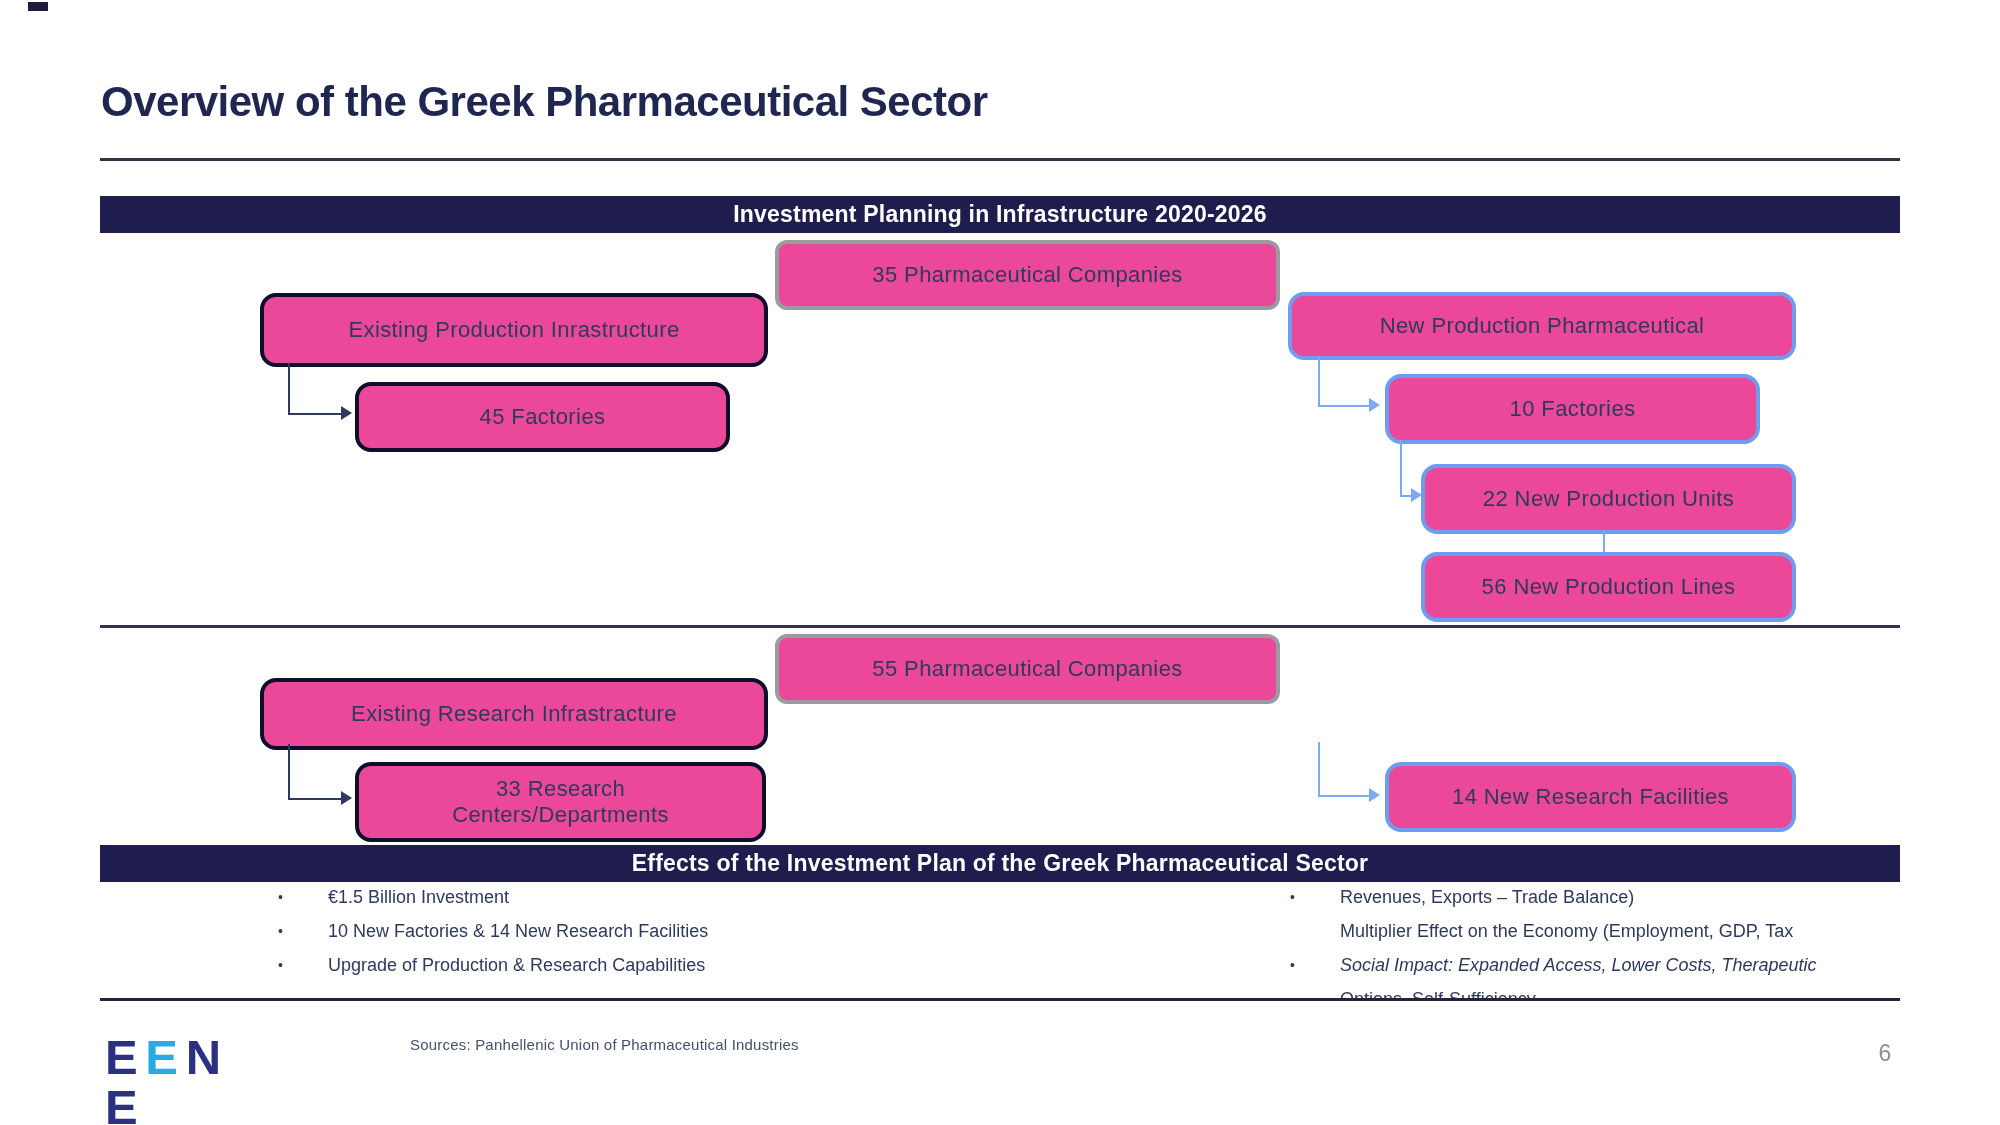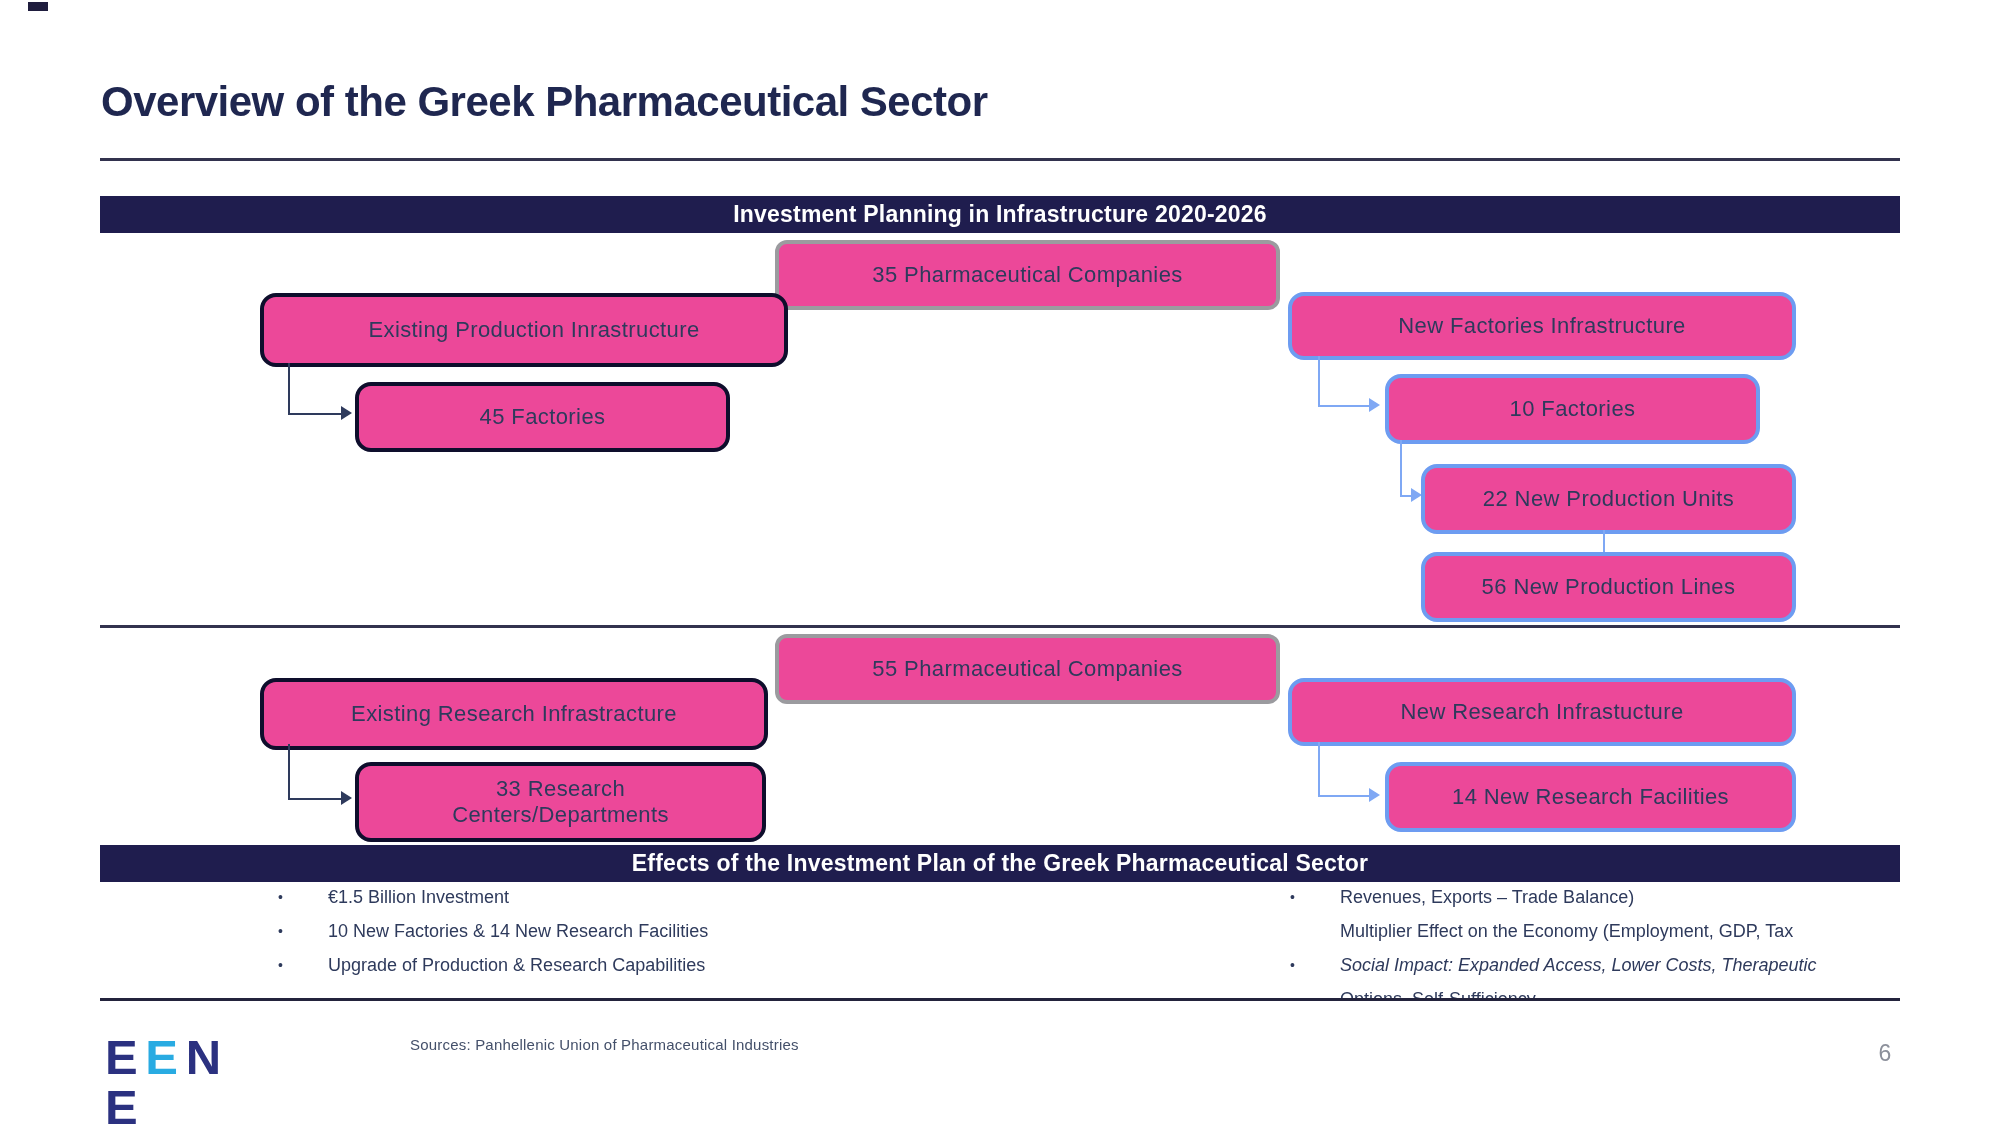--- a/index.html
+++ b/index.html
@@ -67,28 +67,28 @@
 
   <div class="abs artifact"></div>
 
   <div class="abs title">Overview of the Greek Pharmaceutical Sector</div>
   <div class="abs rule"></div>
 
   <div class="abs banner banner1">Investment Planning in Infrastructure 2020-2026</div>
 
   <div class="abs box gray" style="left:775px;top:240px;width:497px;height:62px;">35 Pharmaceutical Companies</div>
 
-  <div class="abs box dark" style="left:260px;top:293px;width:500px;height:66px;padding-left:20px;">Existing Production Inrastructure</div>
+  <div class="abs box dark" style="left:260px;top:293px;width:500px;height:66px;">Existing Production Inrastructure</div>
 
   <div class="abs connector darkc" style="left:288px;top:363px;width:54px;height:50px;"></div>
   <div class="abs arrow darkc" style="left:341px;top:406px;"></div>
 
   <div class="abs box dark" style="left:355px;top:382px;width:367px;height:62px;">45 Factories</div>
 
-  <div class="abs box blue" style="left:1288px;top:292px;width:500px;height:60px;">New Factories Infrastructure</div>
+  <div class="abs box blue" style="left:1288px;top:292px;width:500px;height:60px;">New Production Pharmaceutical</div>
 
   <div class="abs connector bluec" style="left:1318px;top:356px;width:52px;height:49px;"></div>
   <div class="abs arrow bluec" style="left:1369px;top:398px;"></div>
 
   <div class="abs box blue" style="left:1385px;top:374px;width:367px;height:62px;">10 Factories</div>
 
   <div class="abs connector bluec" style="left:1400px;top:440px;width:12px;height:55px;"></div>
   <div class="abs arrow bluec" style="left:1411px;top:488px;"></div>
 
   <div class="abs box blue" style="left:1421px;top:464px;width:367px;height:62px;">22 New Production Units</div>
@@ -104,21 +104,20 @@
   <div class="abs box dark" style="left:260px;top:678px;width:500px;height:64px;">Existing Research Infrastracture</div>
 
   <div class="abs connector darkc" style="left:288px;top:744px;width:54px;height:54px;"></div>
   <div class="abs arrow darkc" style="left:341px;top:791px;"></div>
 
   <div class="abs box dark" style="left:355px;top:762px;width:403px;height:72px;flex-direction:column;">
     <span>33 Research</span>
     <span>Centers/Departments</span>
   </div>
 
-  <div class="abs box blue" style="left:1288px;top:678px;width:500px;height:60px;">New Research Infrastucture</div>
 
   <div class="abs connector bluec" style="left:1318px;top:742px;width:52px;height:53px;"></div>
   <div class="abs arrow bluec" style="left:1369px;top:788px;"></div>
 
   <div class="abs box blue" style="left:1385px;top:762px;width:403px;height:62px;">14 New Research Facilities</div>
 
   <div class="abs banner banner2">Effects of the Investment Plan of the Greek Pharmaceutical Sector</div>
 
   <div class="abs bullets bullets-left">
     <div class="bullet-row">

